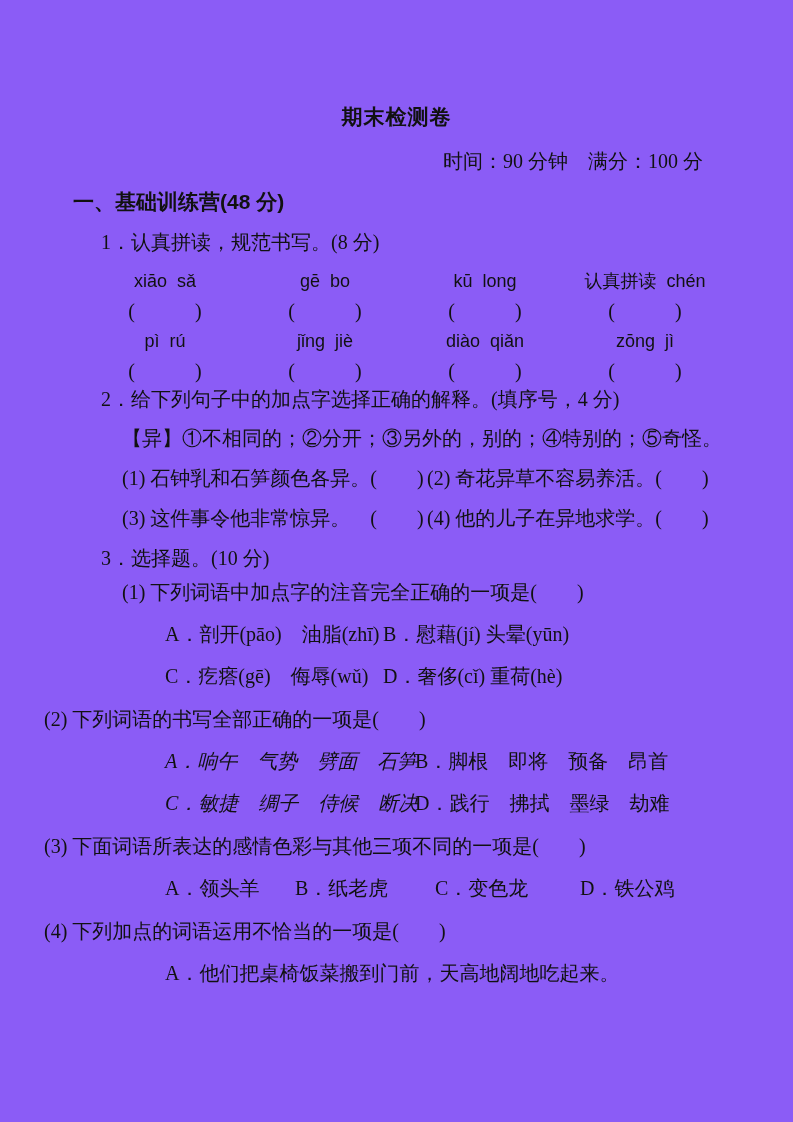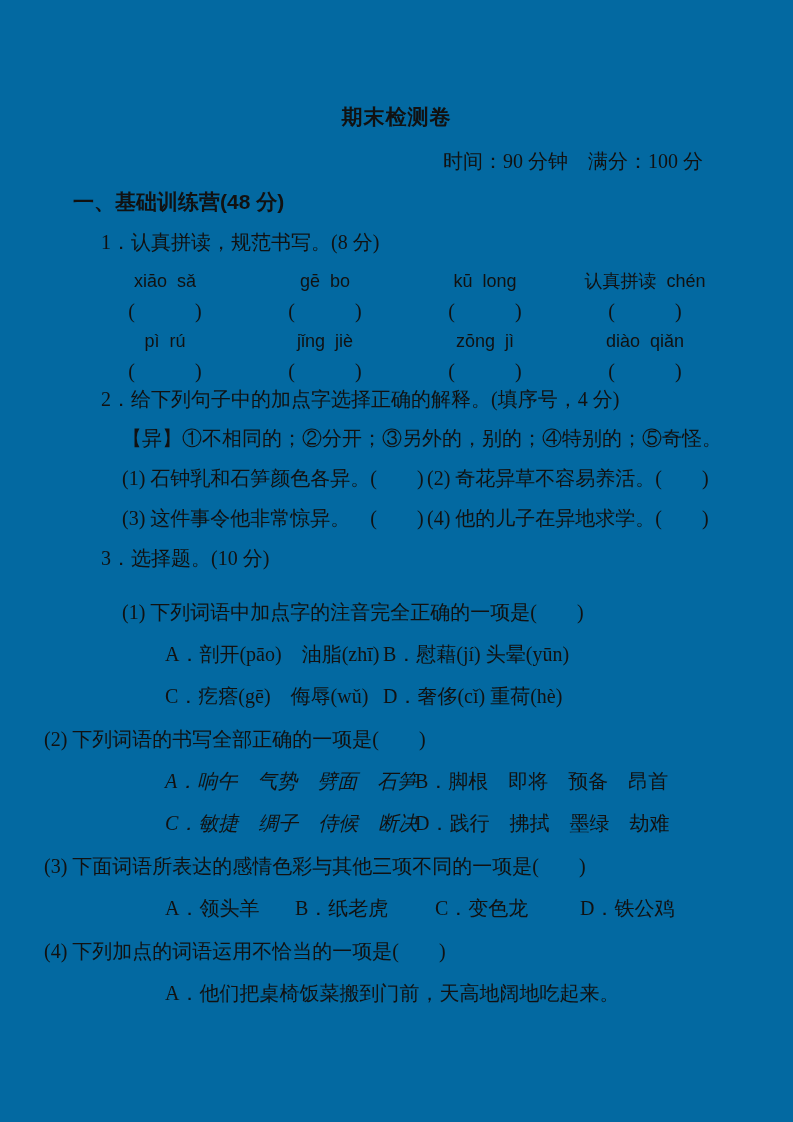--- a/index.html
+++ b/index.html
@@ -1,20 +1,20 @@
 <!DOCTYPE html>
 <html><head>
 <meta charset="utf-8">
 <style>
   html,body { margin:0; padding:0; background:#e8e8e8; }
   .page {
     position:relative;
     width:793px; height:1122px;
     margin:0 auto;
-    background:#0369a1;
+    background:#8b5cf6;
     color:#111;
     font-family:"Liberation Serif", serif;
     font-size:20px;
     line-height:26px;
     overflow:hidden;
     box-sizing:border-box;
     padding-top:104px;
   }
   .title {
     margin:0; text-align:center;
@@ -34,21 +34,21 @@
   .qstem   { margin:14px 0 0 101px; }
   .qstem2  { margin:2px  0 0 101px; }
   .indent2 { margin-left:122px; }
   .def     { margin-top:13px; }
   .pair-row { display:flex; margin-top:14px; }
   .pair-row .c1 { flex:0 0 auto; white-space:pre; }
   .pair-row .c2 { flex:0 0 auto; white-space:pre; }
   .w305 { width:305px; }
   .w218 { width:218px; }
   .w250 { width:250px;font-style:italic; }
-  .substem { margin-top:28px;font-family:Liberation Serif, serif; }
+  .substem { margin-top:8px;font-family:Liberation Serif, serif; }
   .substem-g { margin-top:17px;margin-left:44px; }
   .opt-row { display:flex; margin-top:16px; margin-left:165px; }
   .opt-row .oc1 { flex:0 0 auto; white-space:pre; }
   .opt-row .oc2 { flex:0 0 auto; white-space:pre; }
   .quad .q1c { width:130px; } .quad .q2c { width:140px; } .quad .q3c { width:145px; }
   .quad span { flex:0 0 auto; white-space:pre; }
   .py-block { margin:13px 0 0 85px; width:640px; }
   .py-row { display:flex; height:30px; }
   .py-row.last { height:26px; }
   .py-row > span { flex:1 1 0; text-align:center; white-space:pre; }
@@ -80,22 +80,22 @@
     </div>
     <div class="py-row">
       <span class="blank">(　　　)</span>
       <span class="blank">(　　　)</span>
       <span class="blank">(　　　)</span>
       <span class="blank">(　　　)</span>
     </div>
     <div class="py-row">
       <span class="py">pì  rú</span>
       <span class="py">jǐng  jiè</span>
+      <span class="py">diào  qiǎn</span>
       <span class="py">zōng  jì</span>
-      <span class="py">diào  qiǎn</span>
     </div>
     <div class="py-row last">
       <span class="blank">(　　　)</span>
       <span class="blank">(　　　)</span>
       <span class="blank">(　　　)</span>
       <span class="blank">(　　　)</span>
     </div>
   </div>
 
   <div class="qstem2">2．给下列句子中的加点字选择正确的解释。(填序号，4 分)</div>

